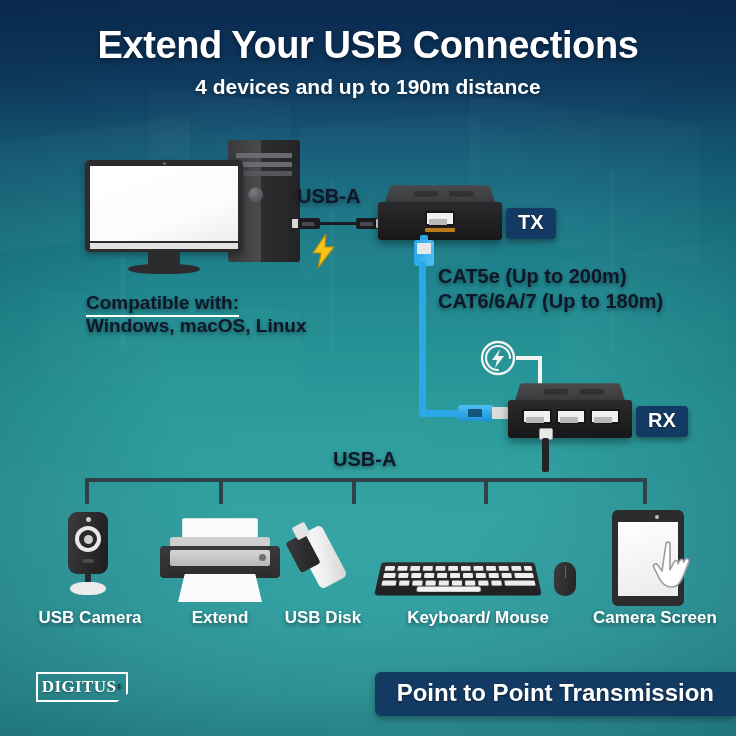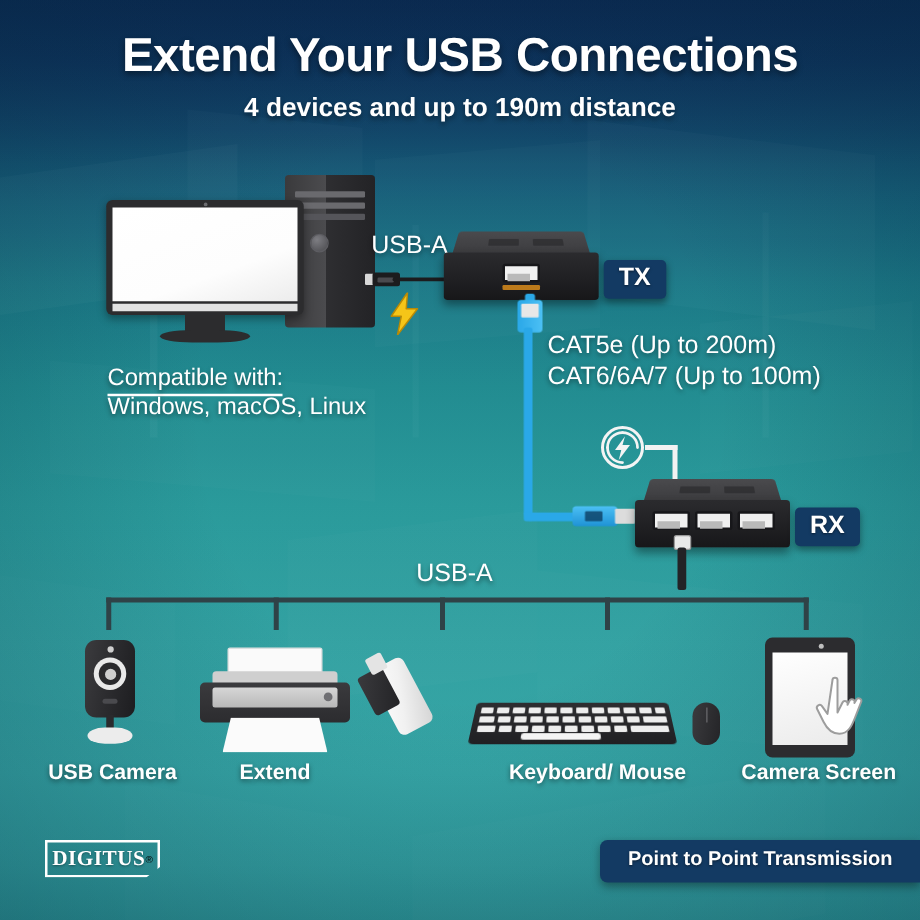--- a/index.html
+++ b/index.html
@@ -54,21 +54,21 @@
     font-stretch:condensed;
   }
   .subtitle{
     margin-top:8px;
     font-size:21px; font-weight:bold; color:#ffffff;
     text-shadow:0 2px 4px rgba(0,0,0,.40);
   }
 
   
   .lbl{
-    position:absolute; color:#ffffff; font-weight:normal;
+    position:absolute; color:#0f172a; font-weight:bold;
     text-shadow:0 2px 4px rgba(0,0,0,.45);
     white-space:nowrap;
   }
 
   
   .computer{ position:absolute; left:85px; top:140px; width:215px; height:135px; }
   .tower{
     position:absolute; right:0; top:0; width:72px; height:122px;
     background:linear-gradient(90deg,#3a3a3c 0%,#4b4b4e 45%,#2e2e31 46%,#232326 100%);
     border-radius:3px;
@@ -215,21 +215,21 @@
   }
   .footer-logo span{
     color:#fff; font-weight:bold; font-size:17px; letter-spacing:.4px;
     font-family:"Liberation Serif", serif;
     text-shadow:0 1px 2px rgba(0,0,0,.4);
   }
   .footer-logo sup{ font-size:8px; vertical-align:super; }
   .footer-badge{
     position:absolute; right:0px; top:672px;
     background:#133a63; color:#fff;
-    font-size:16px; font-weight:bold;
+    font-size:24px; font-weight:bold;
     padding:7px 22px 9px 22px;
     border-radius:6px 0 0 6px;
     text-shadow:0 1px 2px rgba(0,0,0,.5);
     box-shadow:0 3px 7px rgba(0,0,0,.35);
   }
 </style>
 </head>
 <body>
 
 <div id="stage">
@@ -292,21 +292,21 @@
       </span>
       <span class="tip r"></span>
   </div>
 
   <div class="bolt">
     <svg viewBox="0 0 26 34" width="26" height="34">
       <polygon points="16,0 3,19 11,19 8,34 24,13 15,13" fill="#f5c518" stroke="#b98a06" stroke-width="1.2" stroke-linejoin="round"></polygon>
     </svg>
   </div>
 
-  <div class="extender" style="left:355px; top:180px; width:200px; height:66px;">
+  <div class="extender" style="left:378px; top:180px; width:200px; height:66px;">
     <div class="ext-top">
         <span class="vent v1"></span>
         <span class="vent v2"></span>
       </div>
     <div class="ext-face">
       <span class="port" style="left:47px;"></span>
       <span class="port-cap" style="left:47px;"></span>
     </div>
     <div class="badge" style="left:128px;">TX</div>
   </div>
@@ -318,21 +318,21 @@
   </div>
   <div class="eth-line" style="left:419px; top:262px; width:7px; height:155px;"></div>
   <div class="eth-line" style="left:419px; top:410px; width:50px; height:7px; border-radius:0 0 0 6px;"></div>
   <div class="usb-blue" style="left:458px; top:405px;">
     <span class="b"></span>
       <span class="d"></span>
       <span class="m"></span>
   </div>
 
   <div class="lbl" style="left:438px; top:265px; font-size:20px;">CAT5e (Up to 200m)</div>
-  <div class="lbl" style="left:438px; top:290px; font-size:20px;">CAT6/6A/7 (Up to 100m)</div>
+  <div class="lbl" style="left:438px; top:290px; font-size:20px;">CAT6/6A/7 (Up to 180m)</div>
 
   <div class="pwr-icon">
     <svg viewBox="0 0 36 36" width="36" height="36">
       <circle cx="18" cy="18" r="16" fill="none" stroke="#f4f4f4" stroke-width="2.4"></circle>
       <path d="M18 6 A12 12 0 0 1 30 18" fill="none" stroke="#f4f4f4" stroke-width="2.2" stroke-linecap="round"></path>
       <path d="M6 18 A12 12 0 0 1 18 6" fill="none" stroke="#f4f4f4" stroke-width="2.2" stroke-linecap="round"></path>
       <path d="M18 30 A12 12 0 0 1 6 18" fill="none" stroke="#f4f4f4" stroke-width="2.2" stroke-linecap="round"></path>
       <polygon points="20,9 12,20 17,20 15,28 24,16 18,16" fill="#f4f4f4"></polygon>
     </svg>
   </div>
@@ -387,20 +387,21 @@
     <span class="pr-btn"></span>
     <span class="pr-out"></span>
   </div>
   <div class="dev-label" style="left:160px; top:608px; width:120px;">Extend</div>
 
   <div class="dev" style="left:292px; top:518px; width:60px; height:86px;">
     <span class="ud-body"></span>
     <span class="ud-cap"></span>
     <span class="ud-tip"></span>
   </div>
+  <div class="dev-label" style="left:268px; top:608px; width:110px;">USB Disk</div>
 
   <div class="dev" style="left:378px; top:540px; width:200px; height:62px;">
     <span class="kb">
       <span class="key" style="left:5px;top:5px;width:10px;"></span>
       <span class="key" style="left:18px;top:5px;width:10px;"></span>
       <span class="key" style="left:31px;top:5px;width:10px;"></span>
       <span class="key" style="left:44px;top:5px;width:10px;"></span>
       <span class="key" style="left:57px;top:5px;width:10px;"></span>
       <span class="key" style="left:70px;top:5px;width:10px;"></span>
       <span class="key" style="left:83px;top:5px;width:10px;"></span>

